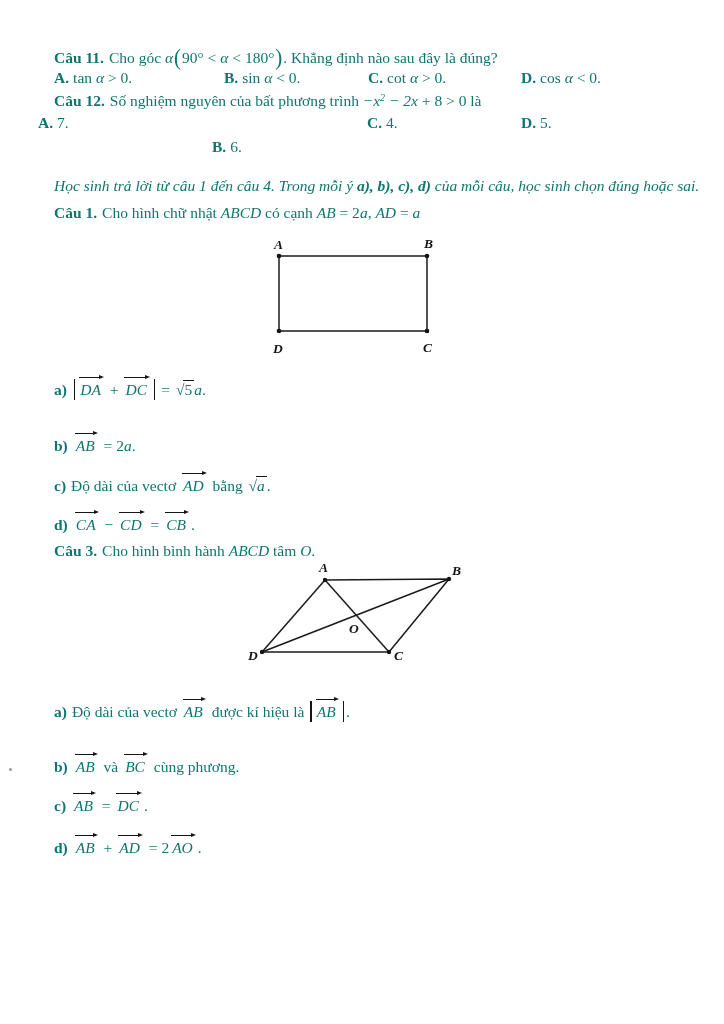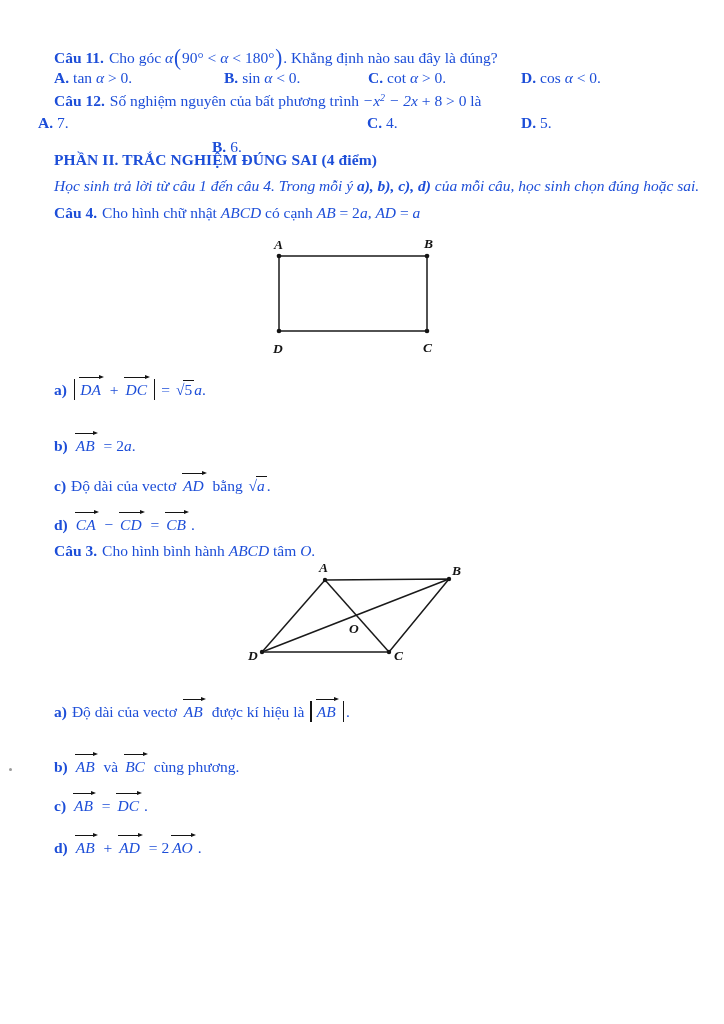--- a/index.html
+++ b/index.html
@@ -1,20 +1,20 @@
 <!DOCTYPE html>
 <html><head>
 <meta charset="utf-8">
 <style>
   html,body { margin:0; padding:0; background:#e8e8e8; }
   .page {
     position:relative; width:724px; height:1024px; margin:0 auto;
     background:#ffffff; overflow:hidden;
     font-family:"Liberation Serif", serif;
-    font-size:15.5px; color:#1d4ed8; line-height:1.25;
+    font-size:15.5px; color:#0f766e; line-height:1.25;
   }
   .line { position:absolute; left:54px; white-space:nowrap; }
   .i  { font-style:italic; }
   .bi { font-style:italic; font-weight:bold; }
   .r  { font-style:normal; }
   .qlabel { font-weight:bold; margin-right:5px; }
   .heading { font-weight:bold; letter-spacing:0.1px; }
   sup { font-size:10px; line-height:0; vertical-align:5px; font-style:italic; }
   
   .vec { position:relative; display:inline-block; font-style:italic; margin:0 3px 0 2px; padding:0 2px 0 1px; }
@@ -54,25 +54,24 @@
   <div class="line" style="top:91px;">
     <span class="qlabel">Câu 12.</span><span><span class="r">Số nghiệm nguyên của bất phương trình </span><span class="i">−x</span><sup>2</sup><span class="i"> − 2x</span><span class="r"> + 8 &gt; 0 là</span></span>
   </div>
   <div>
     <span class="opt" style="left:38px;  top:113px;"><span class="qlabel">A.</span><span><span class="r">7.</span></span></span>
     <span class="opt" style="left:212px; top:113px;margin-top:24px;"><span class="qlabel">B.</span><span><span class="r">6.</span></span></span>
     <span class="opt" style="left:367px; top:113px;"><span class="qlabel">C.</span><span><span class="r">4.</span></span></span>
     <span class="opt" style="left:521px; top:113px;"><span class="qlabel">D.</span><span><span class="r">5.</span></span></span>
   </div>
 
-  <div class="line heading" style="top:150px;">PHẦN II. TRẮC NGHIỆM ĐÚNG SAI (4 điểm)</div>
   <div class="line" style="top:176px;"><span class="i">Học sinh trả lời từ câu 1 đến câu 4. Trong mỗi ý </span><span class="bi">a), b), c), d)</span><span class="i"> của mỗi câu, học sinh chọn đúng hoặc sai.</span></div>
 
   <div class="line" style="top:203px;">
-    <span class="qlabel">Câu 4.</span><span><span class="r">Cho hình chữ nhật </span><span class="i">ABCD</span><span class="r"> có cạnh </span><span class="i">AB</span><span class="r"> = 2</span><span class="i">a</span><span class="r">, </span><span class="i">AD</span><span class="r"> = </span><span class="i">a</span></span>
+    <span class="qlabel">Câu 1.</span><span><span class="r">Cho hình chữ nhật </span><span class="i">ABCD</span><span class="r"> có cạnh </span><span class="i">AB</span><span class="r"> = 2</span><span class="i">a</span><span class="r">, </span><span class="i">AD</span><span class="r"> = </span><span class="i">a</span></span>
   </div>
 
   <svg class="diagram" style="left:245px; top:230px;" width="220" height="135" viewBox="0 0 220 135">
     <polygon points="34,26 182,26 182,101 34,101" fill="none" stroke="#1a1a1a" stroke-width="1.5"></polygon>
     <circle cx="34" cy="26" r="2.3" fill="#141414"></circle>
     <circle cx="182" cy="26" r="2.3" fill="#141414"></circle>
     <circle cx="182" cy="101" r="2.3" fill="#141414"></circle>
     <circle cx="34" cy="101" r="2.3" fill="#141414"></circle>
     <text x="29" y="19">A</text>
     <text x="179" y="18">B</text>

